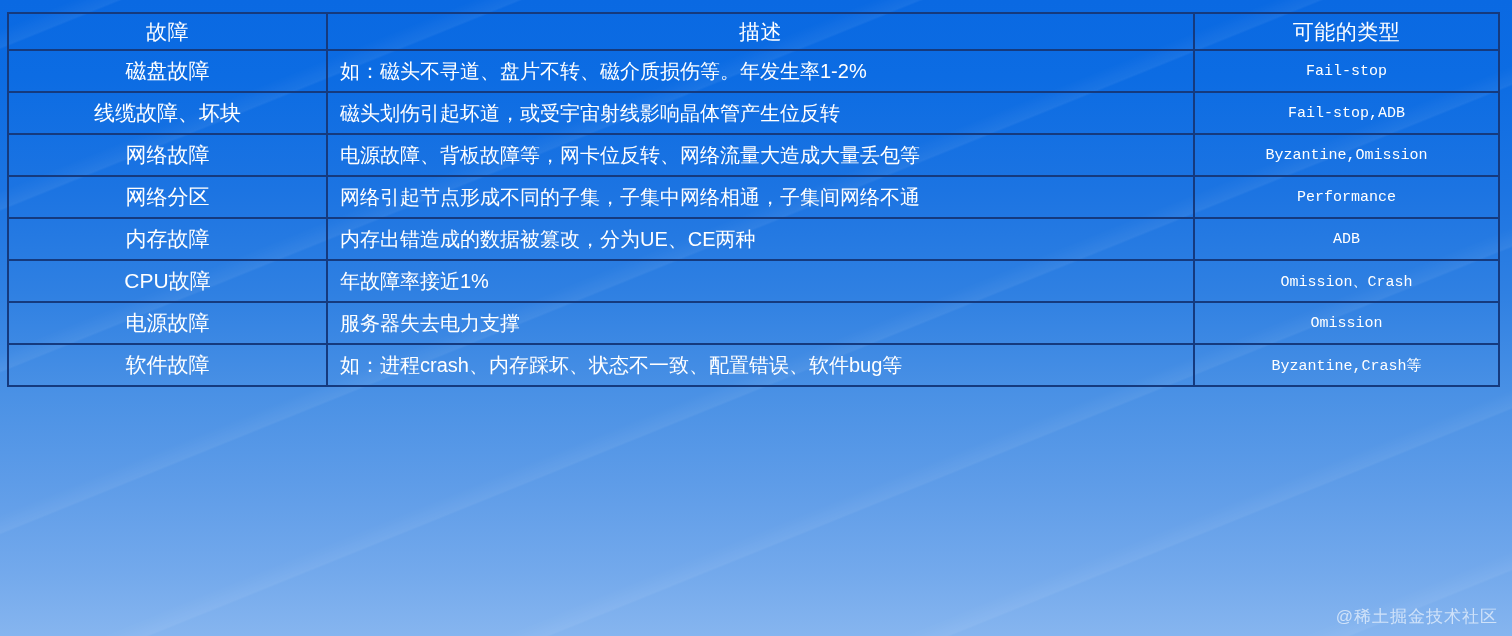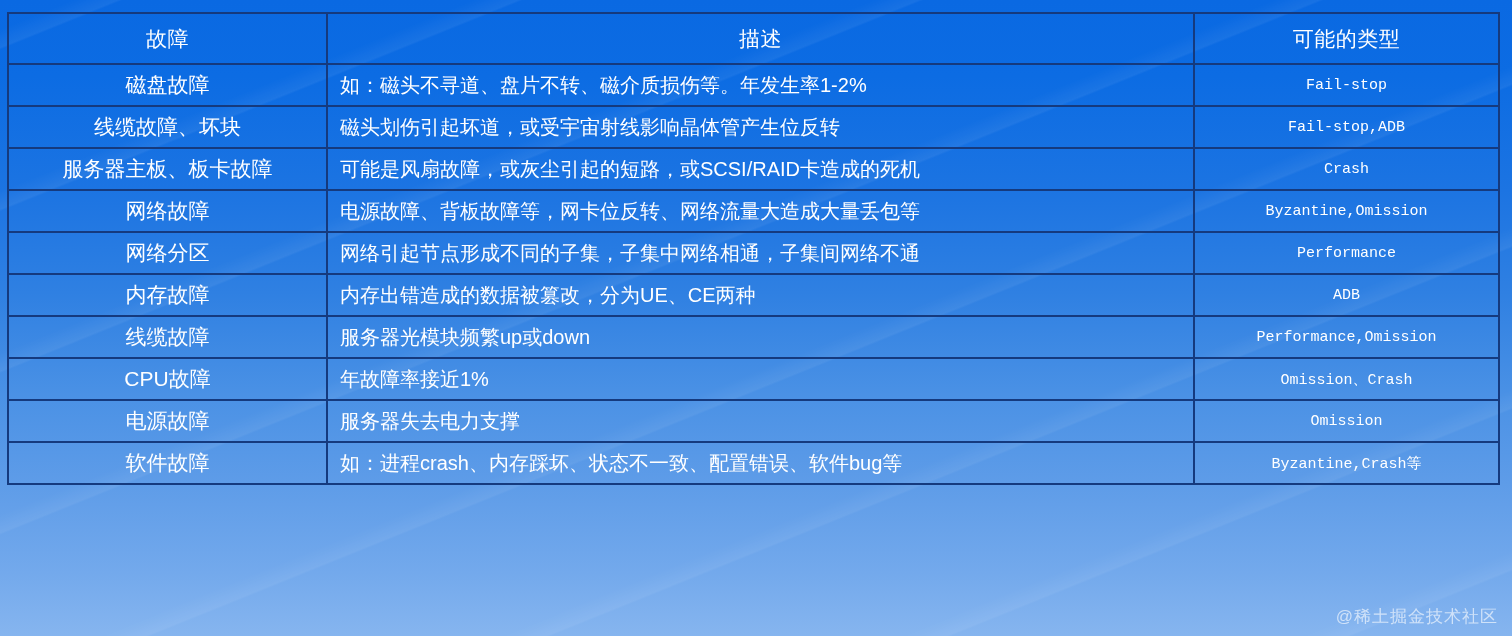--- a/index.html
+++ b/index.html
@@ -64,21 +64,21 @@
     box-sizing: border-box;
     background: transparent;
   }
 
   col.c-fault { width: 319px; }
   col.c-desc  { width: 867px; }
   col.c-type  { width: 305px; }
 
   
   .hdr td {
-    height: 51px;
+    height: 37px;
     text-align: center;
     font-size: 21px;
     letter-spacing: .5px;
   }
 
   
   .row td { height: 42px; }
   .cell-fault {
     text-align: center;
     font-size: 21px;
@@ -135,49 +135,39 @@
         <td class="cell-desc">如：磁头不寻道、盘片不转、磁介质损伤等。年发生率1-2%</td>
         <td class="cell-type">Fail-stop</td>
       </tr>
 
       <tr class="row">
         <td class="cell-fault">线缆故障、坏块</td>
         <td class="cell-desc">磁头划伤引起坏道，或受宇宙射线影响晶体管产生位反转</td>
         <td class="cell-type">Fail-stop,ADB</td>
       </tr>
 
-      <tr class="row">
-        <td class="cell-fault">服务器主板、板卡故障</td>
-        <td class="cell-desc">可能是风扇故障，或灰尘引起的短路，或SCSI/RAID卡造成的死机</td>
-        <td class="cell-type">Crash</td>
-      </tr>
 
       <tr class="row">
         <td class="cell-fault">网络故障</td>
         <td class="cell-desc">电源故障、背板故障等，网卡位反转、网络流量大造成大量丢包等</td>
         <td class="cell-type">Byzantine,Omission</td>
       </tr>
 
       <tr class="row">
         <td class="cell-fault">网络分区</td>
         <td class="cell-desc">网络引起节点形成不同的子集，子集中网络相通，子集间网络不通</td>
         <td class="cell-type">Performance</td>
       </tr>
 
       <tr class="row">
         <td class="cell-fault">内存故障</td>
         <td class="cell-desc">内存出错造成的数据被篡改，分为UE、CE两种</td>
         <td class="cell-type">ADB</td>
       </tr>
 
-      <tr class="row">
-        <td class="cell-fault">线缆故障</td>
-        <td class="cell-desc">服务器光模块频繁up或down</td>
-        <td class="cell-type">Performance,Omission</td>
-      </tr>
 
 
       <tr class="row">
         <td class="cell-fault bold">CPU故障</td>
         <td class="cell-desc">年故障率接近1%</td>
         <td class="cell-type">Omission、Crash</td>
       </tr>
 
       <tr class="row">
         <td class="cell-fault">电源故障</td>

